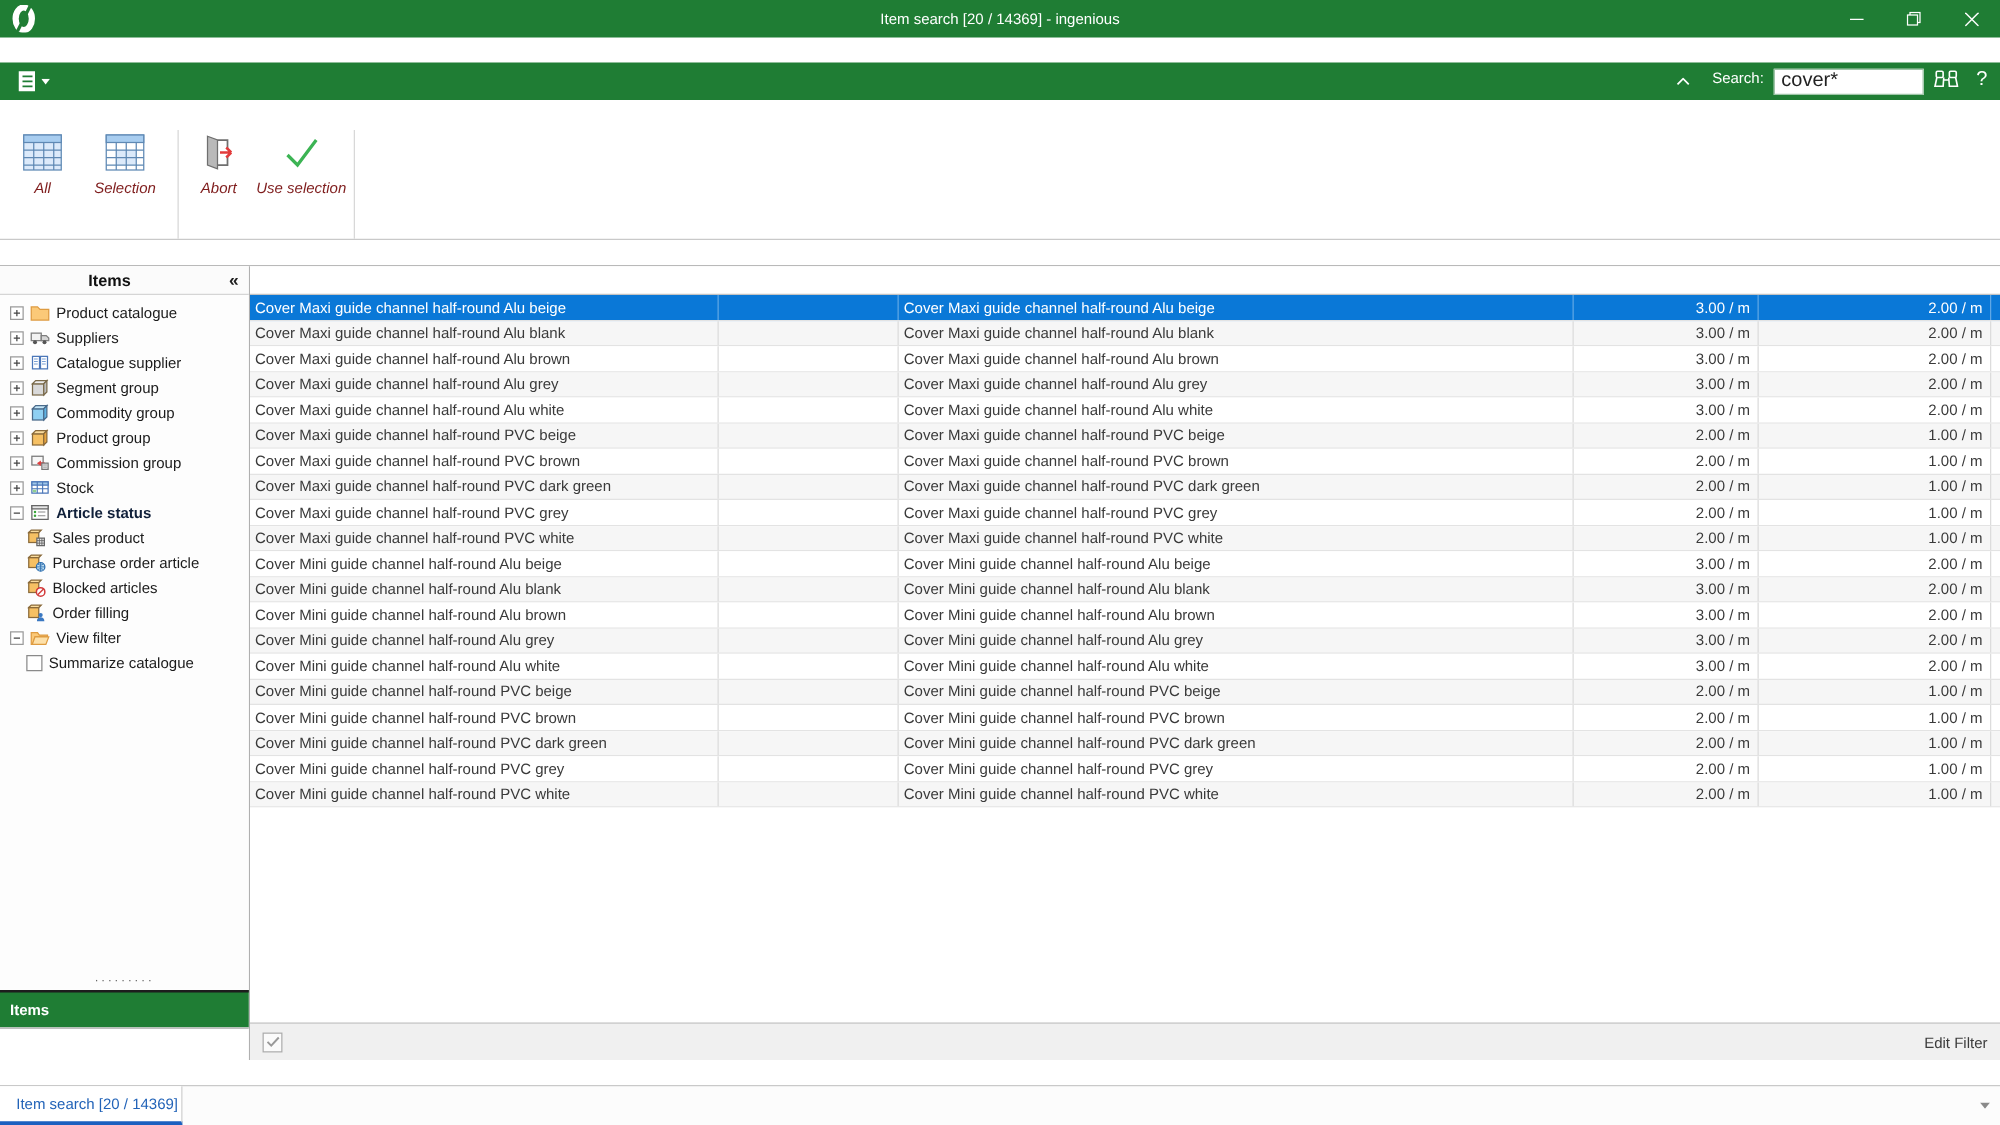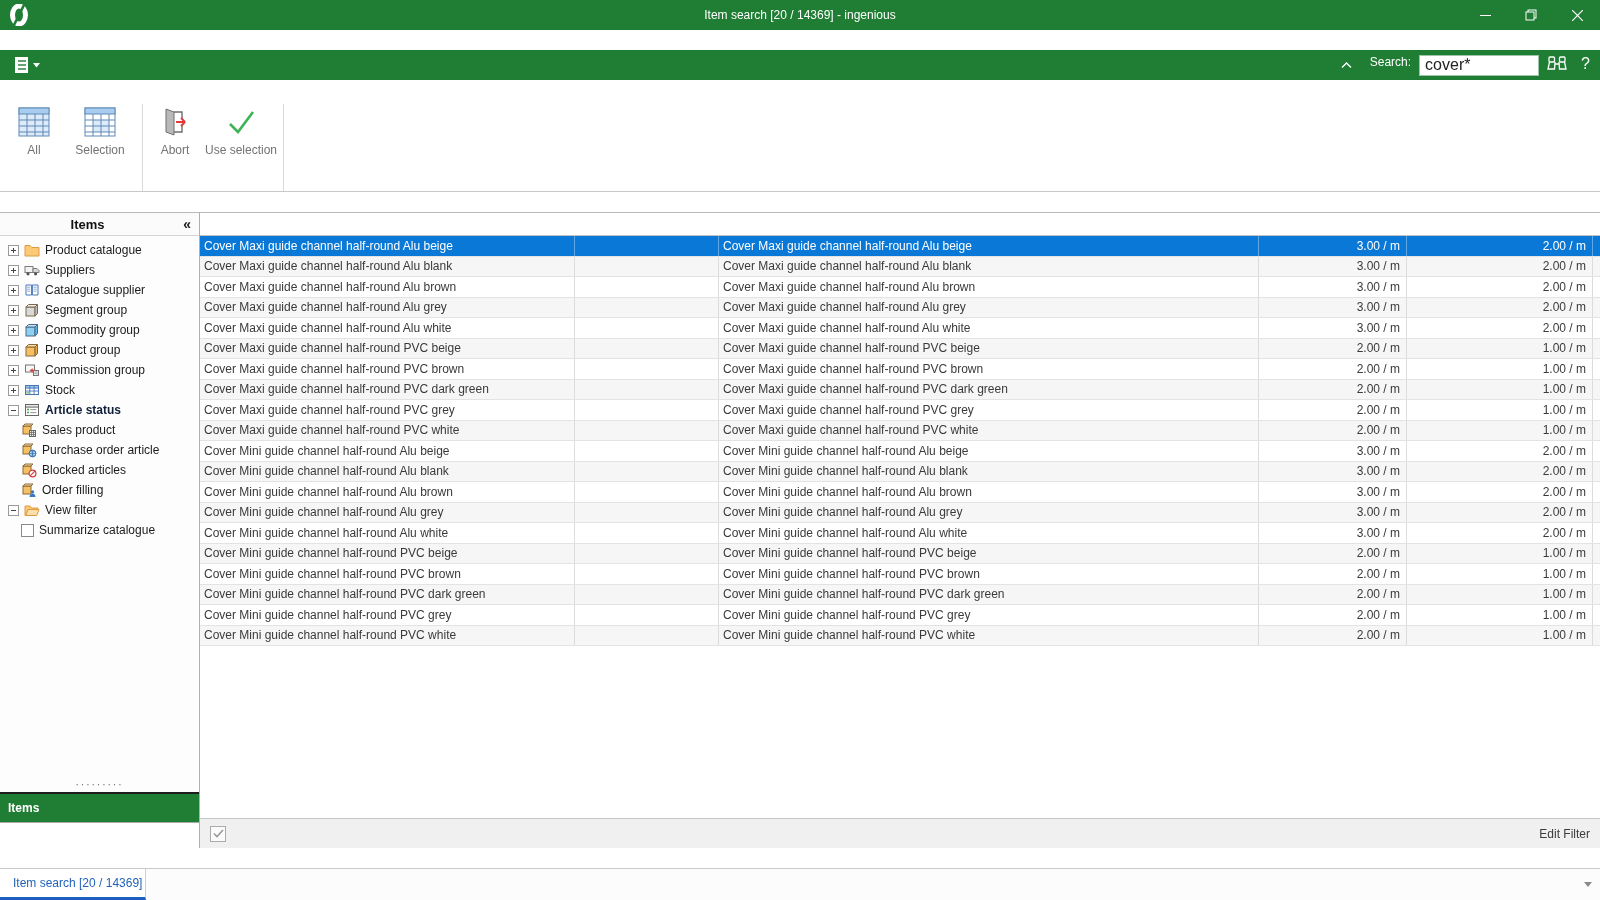--- a/index.html
+++ b/index.html
@@ -23,21 +23,21 @@
   .search-label { color:#fff; }
   .search-input { width:120px; height:21px; border:1px solid #9fc5a8; background:#fff; font-family:"Liberation Sans",sans-serif; font-size:16px; padding:1px 5px; color:#222; }
   .chev-up { display:flex; align-items:center; margin-right:10px; }
   .help-glyph { font-size:16px; color:#fff; padding:0 6px; }
 
   
   .ribbon { height:92px; background:#fff; border-bottom:1px solid #c9c9c9; flex:0 0 auto; display:flex; flex-direction:column; }
   .ribbon-row { display:flex; flex:1 1 auto; padding-left:6px; }
   .rbtn { width:56px; padding-top:6px; display:flex; flex-direction:column; align-items:center; gap:5px; }
   .rbtn.wide { width:76px; }
-  .rbtn-label { font-size:12px; color:#737373; }
+  .rbtn-label { font-size:12px; color:#7f1d1d;font-style:italic; }
   .rsep { width:1px; background:#d8d8d8; margin:4px 4px 0 4px; }
   .ribbon-groups { height:22px; display:flex; padding-left:6px; color:#595959; }
   .rgroup { text-align:center; font-size:12px; padding-top:2px; }
   .rgroup.g1 { width:112px; }
   .rgroup.g2 { width:152px; margin-left:9px; }
 
   
   .content { flex:1 1 auto; display:flex; border-top:1px solid #b9b9b9; min-height:0; }
 
   

